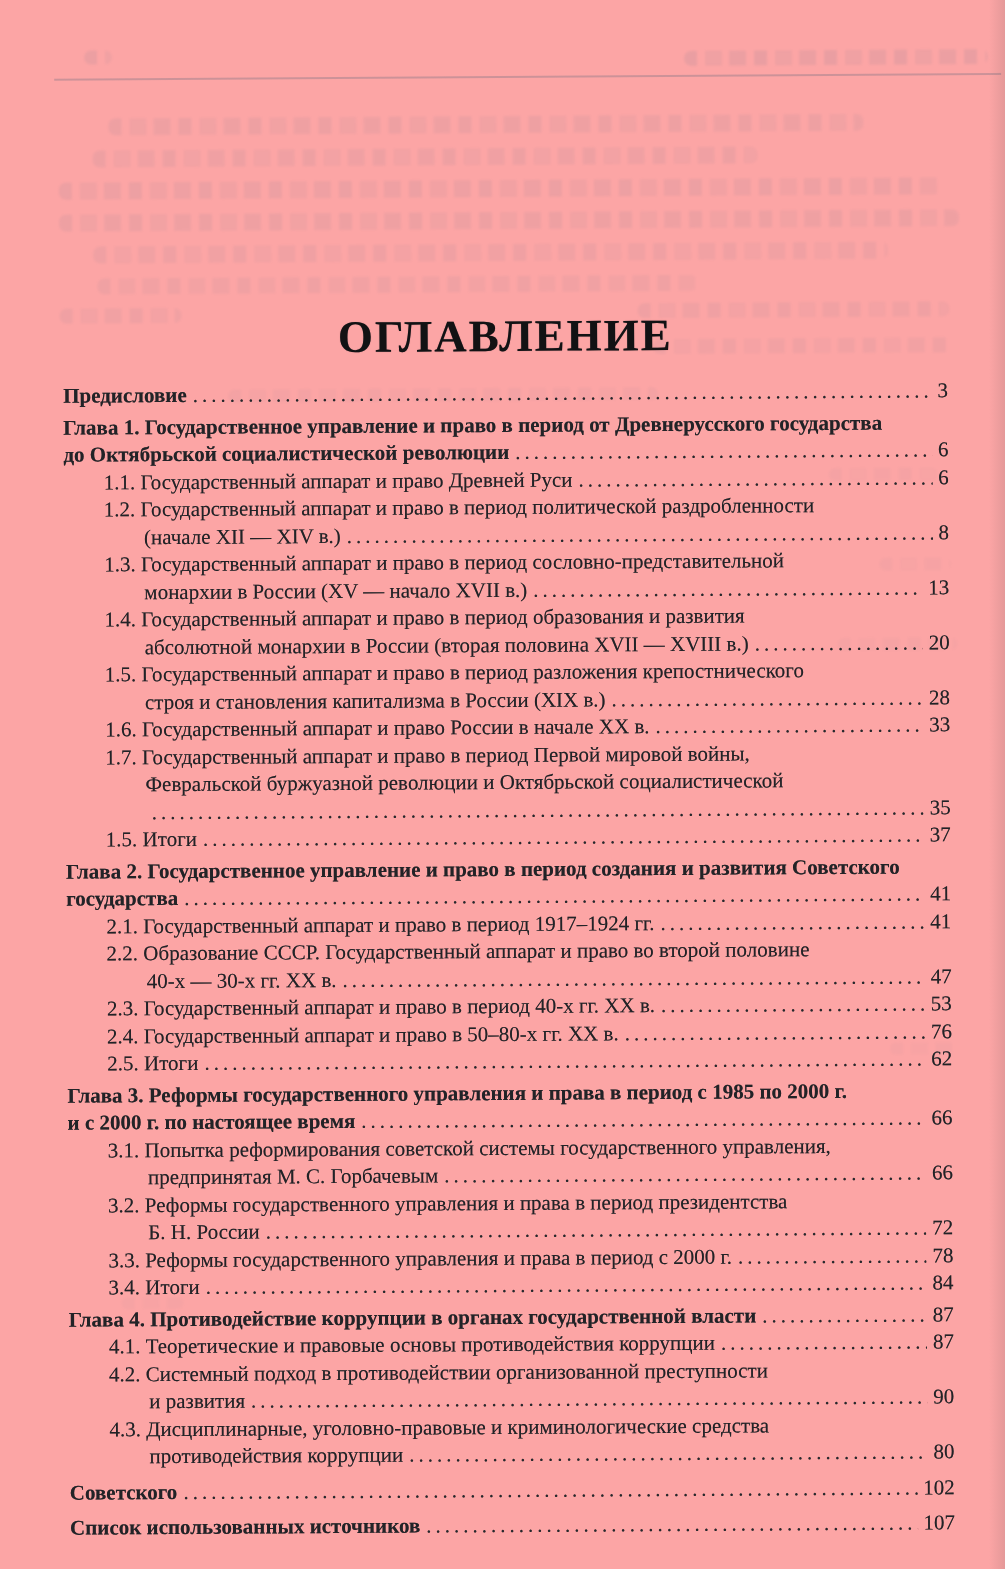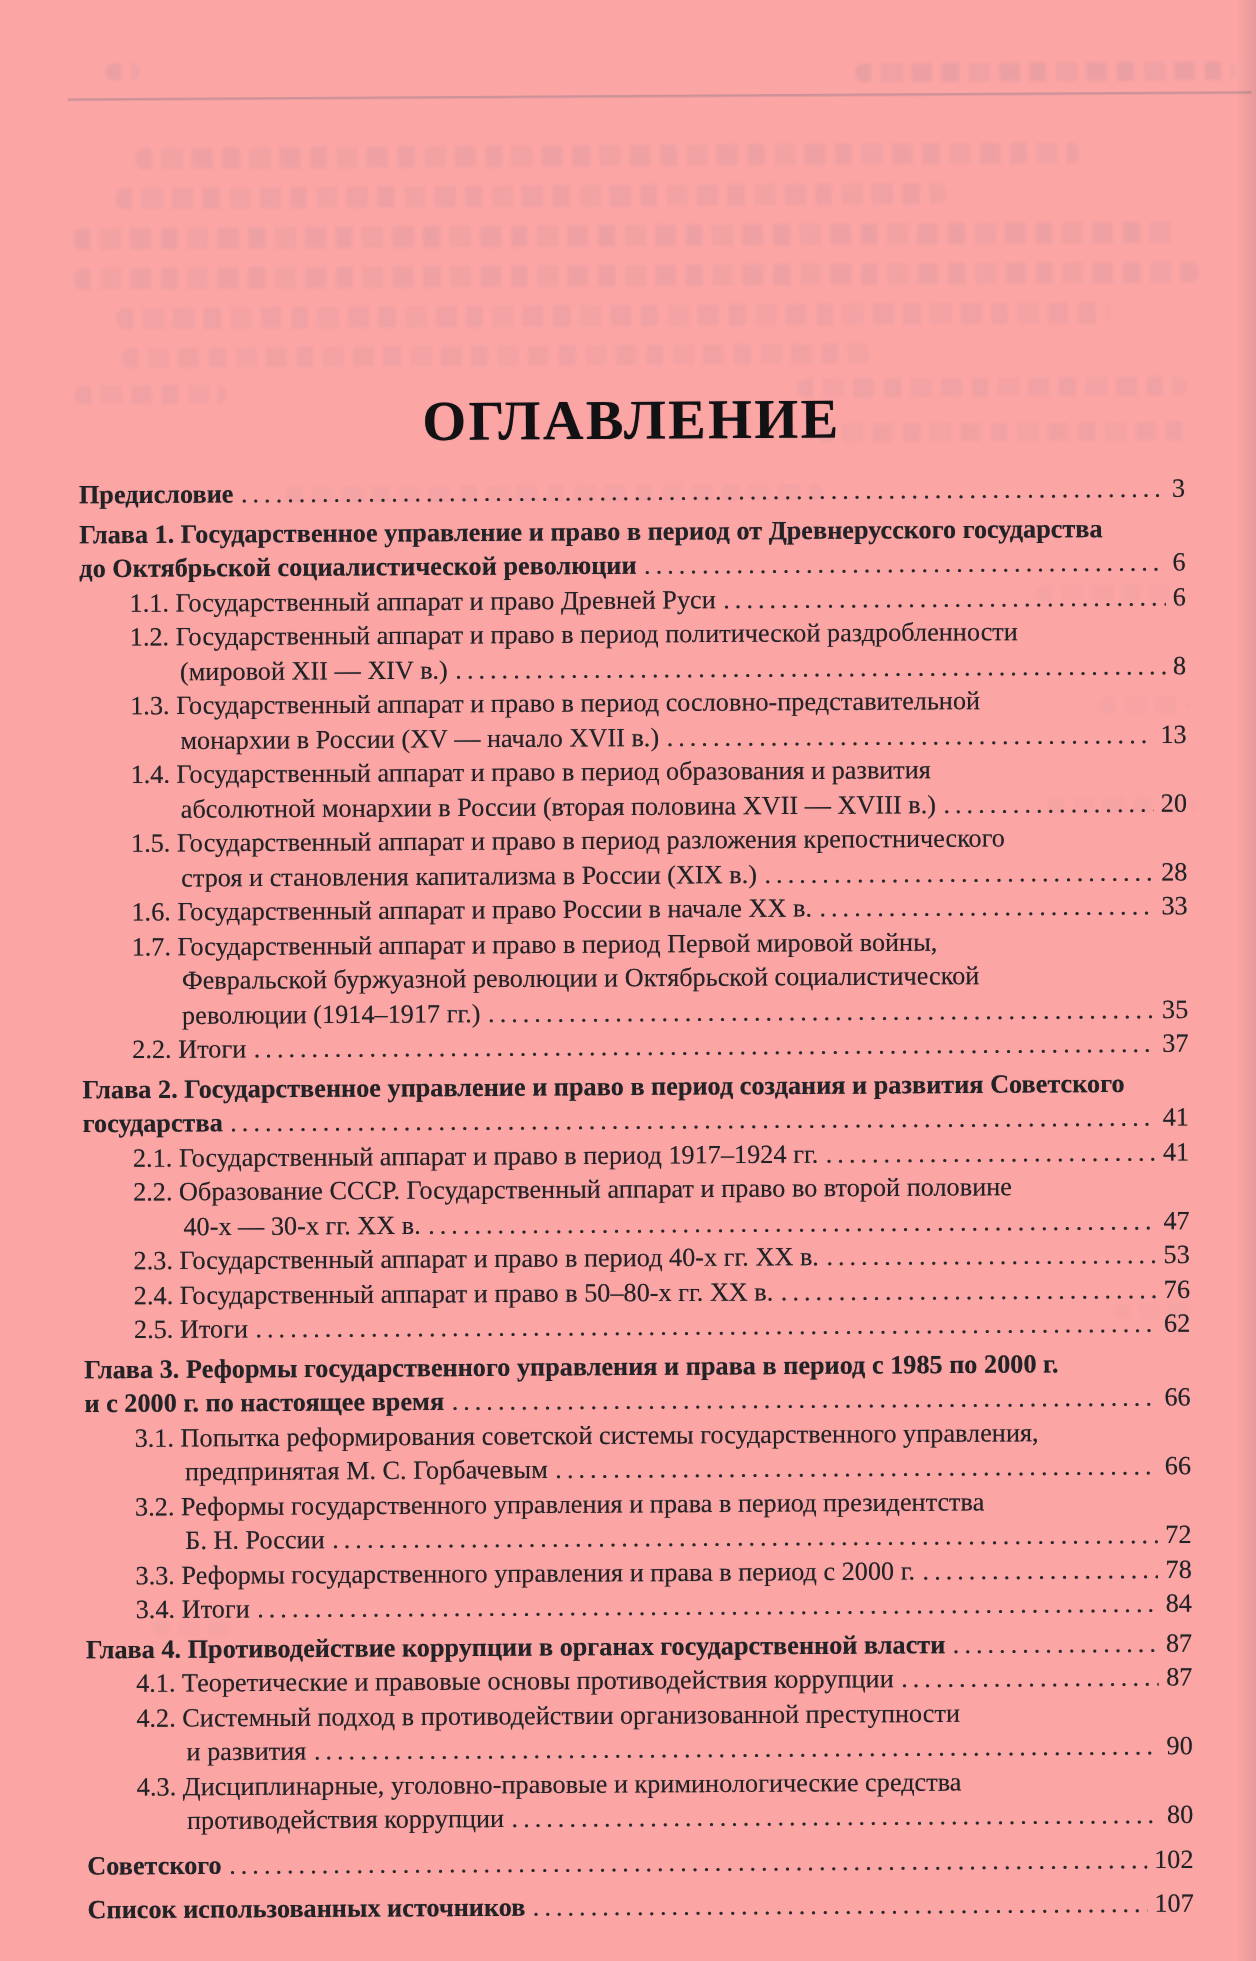--- a/index.html
+++ b/index.html
@@ -138,21 +138,21 @@
               <span class="txt">1.1. Государственный аппарат и право Древней Руси</span>
               <span class="leader"></span>
               <span class="pnum">6</span>
             </div>
           </div>
           <div class="entry sub">
             <div class="line">
               <span class="txt">1.2. Государственный аппарат и право в период политической раздробленности</span>
             </div>
             <div class="line cont last">
-              <span class="txt">(мировой XII — XIV в.)</span>
+              <span class="txt">(начале XII — XIV в.)</span>
               <span class="leader"></span>
               <span class="pnum">8</span>
             </div>
           </div>
           <div class="entry sub">
             <div class="line">
               <span class="txt">1.3. Государственный аппарат и право в период сословно-представительной</span>
             </div>
             <div class="line cont last">
               <span class="txt">монархии в России (XV — начало XVII в.)</span>
@@ -188,28 +188,27 @@
             </div>
           </div>
           <div class="entry sub">
             <div class="line">
               <span class="txt">1.7. Государственный аппарат и право в период Первой мировой войны,</span>
             </div>
             <div class="line cont">
               <span class="txt">Февральской буржуазной революции и Октябрьской социалистической</span>
             </div>
             <div class="line cont last">
-              <span class="txt">революции (1914–1917 гг.)</span>
               <span class="leader"></span>
               <span class="pnum">35</span>
             </div>
           </div>
           <div class="entry sub">
             <div class="line last">
-              <span class="txt">2.2. Итоги</span>
+              <span class="txt">1.5. Итоги</span>
               <span class="leader"></span>
               <span class="pnum">37</span>
             </div>
           </div>
           <div class="entry chapter">
             <div class="line">
               <span class="txt">Глава 2. Государственное управление и право в период создания и развития Советского</span>
             </div>
             <div class="line cont last">
               <span class="txt">государства</span>

